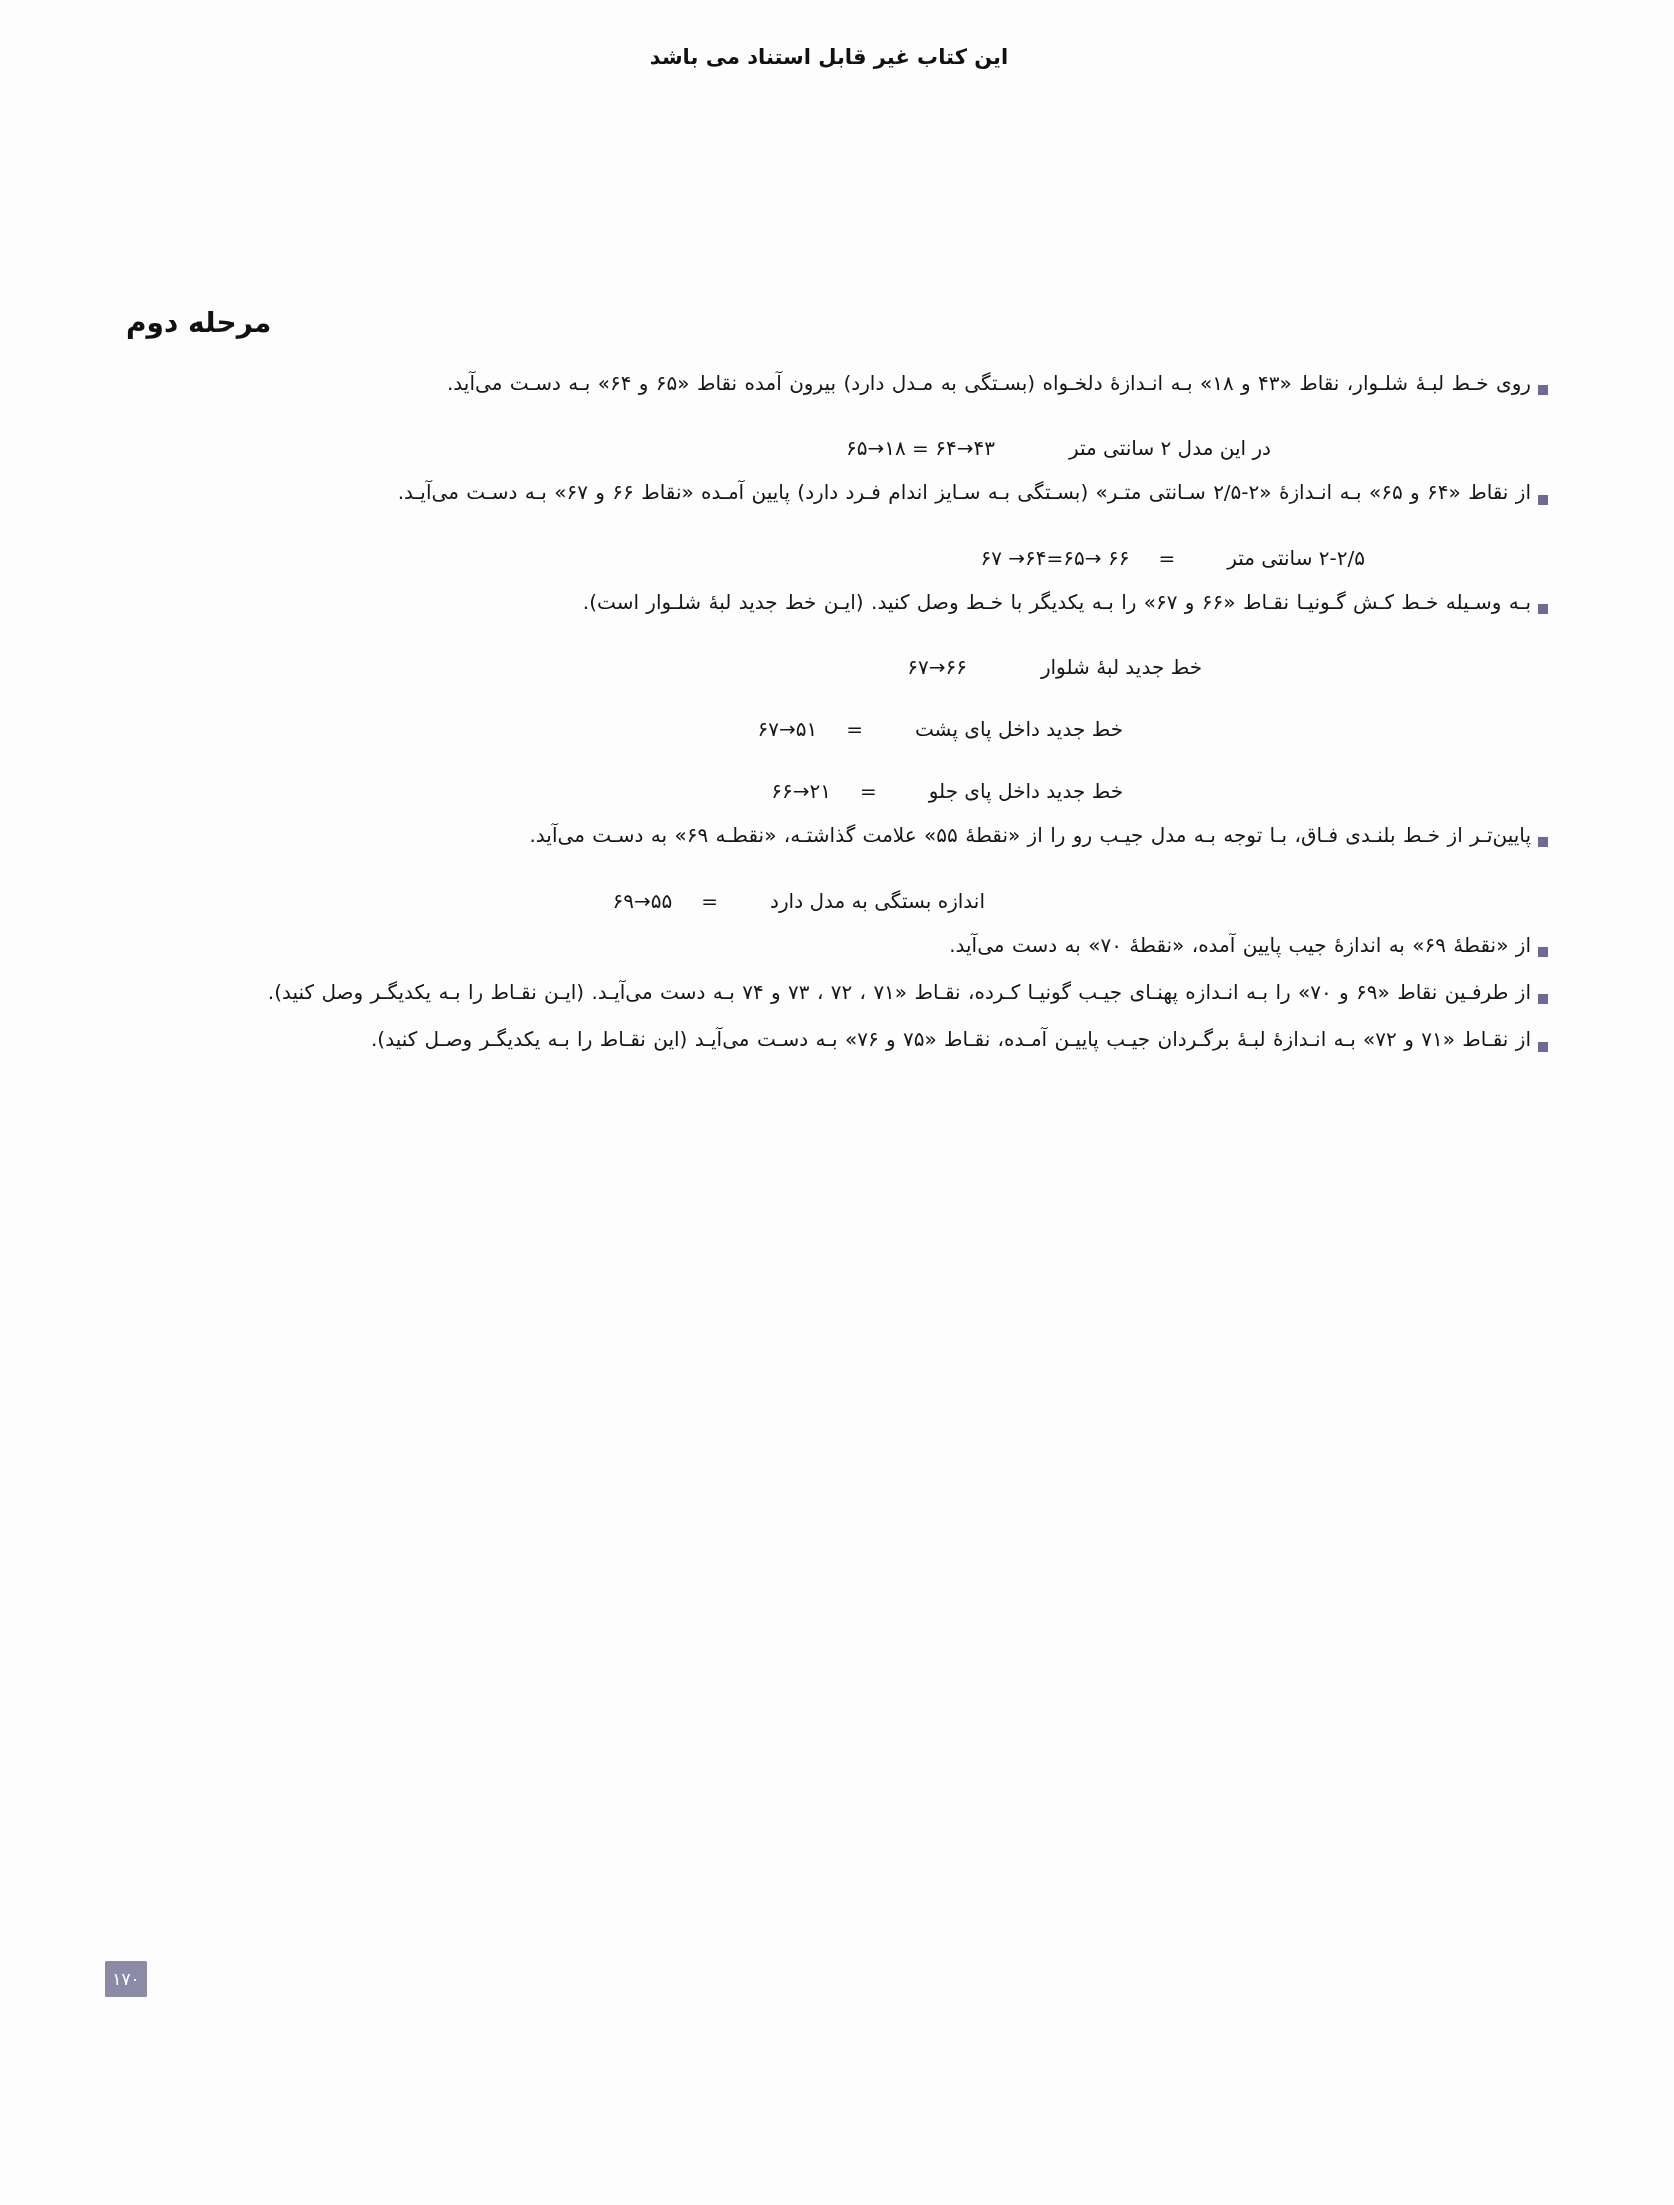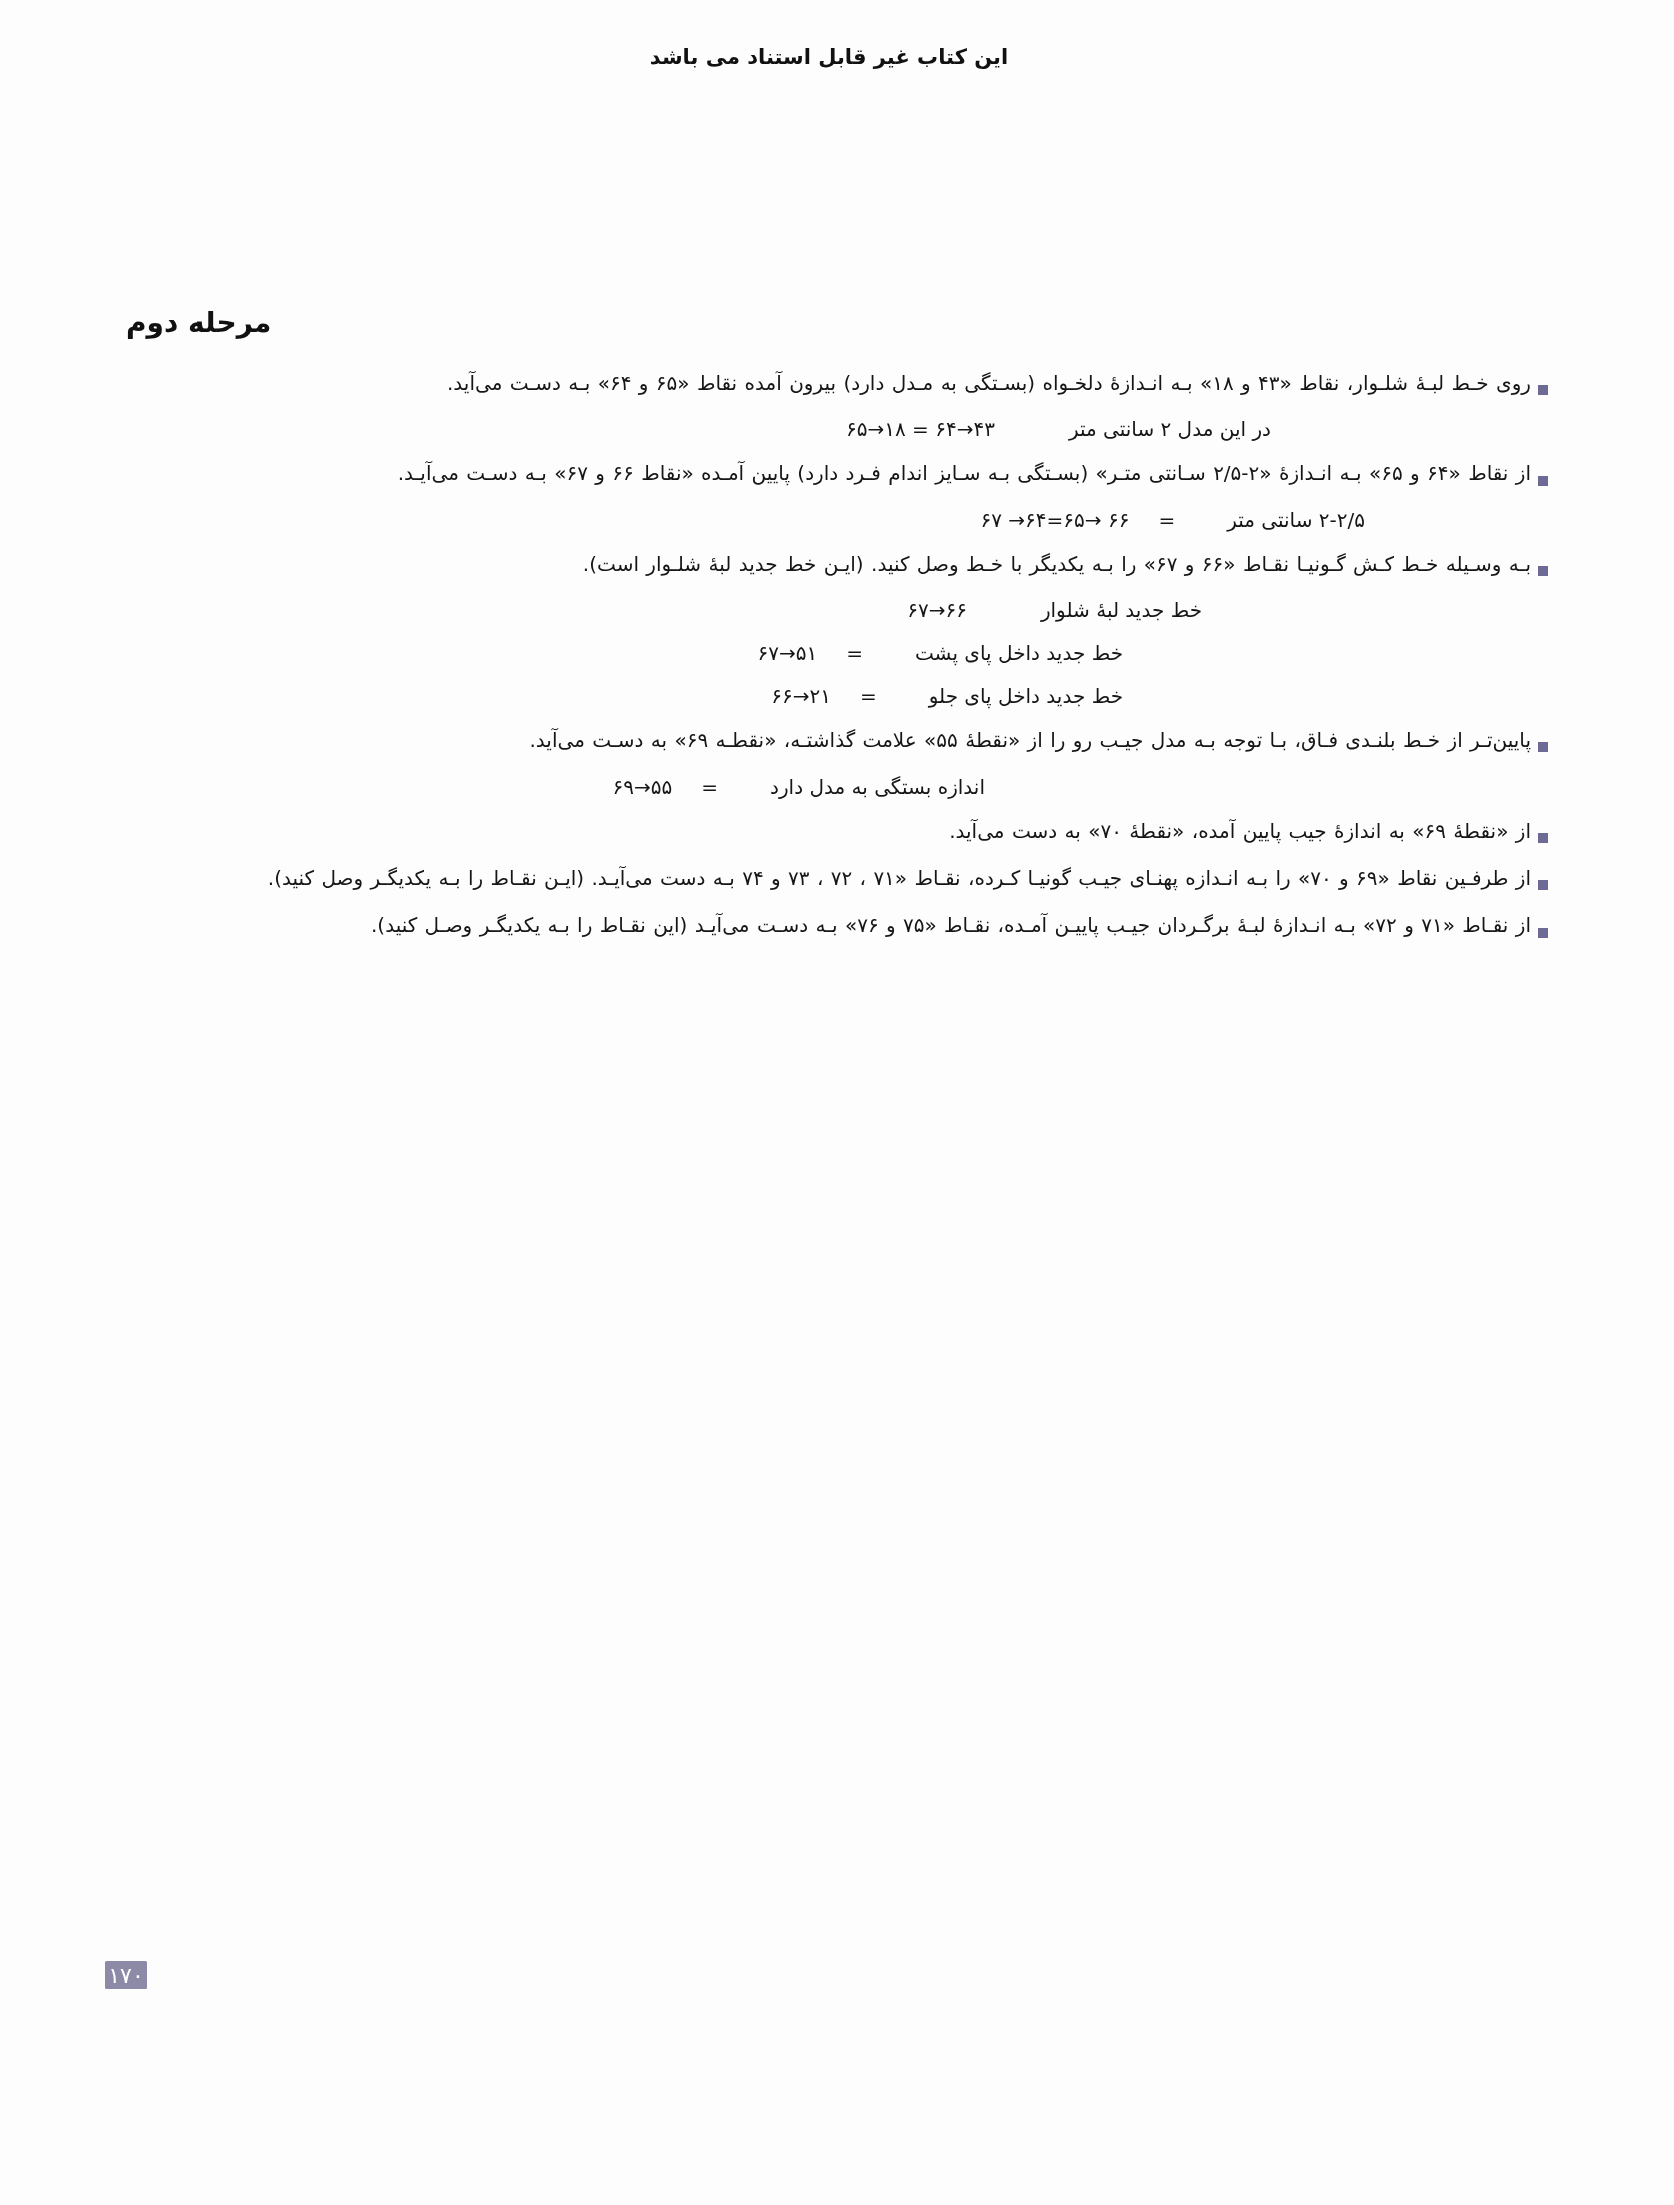--- a/index.html
+++ b/index.html
@@ -102,42 +102,43 @@
   .formula-row .label {
     display: inline-block;
   }
   .formula-row .gap-sm { display:inline-block; width: 24px; }
   .formula-row .gap-md { display:inline-block; width: 47px; }
   .formula-row .gap-lg { display:inline-block; width: 74px; }
   .formula-row .expr {
     display: inline-block;
     direction: ltr;
     unicode-bidi: bidi-override;
+    margin-top: 19px;
   }
   .formula-row .eq {
     display: inline-block;
     padding: 0 5px;
   }
 
   .indent-1 { padding-right: 183px; }
   .indent-2 { padding-right: 277px; }
   .indent-3 { padding-right: 346px; }
   .indent-4 { padding-right: 425px; }
   .indent-5 { padding-right: 563px; }
 
   
   .page-number {
     position: absolute;
     left: 105px;
     top: 1961px;
     min-width: 42px;
-    height: 28px;
+    height: 36px;
     background: #8d8aa8;
     color: #ffffff;
-    font-size: 22px;
+    font-size: 17px;
     display: flex;
     align-items: center;
     justify-content: center;
     border-radius: 1.5px;
     letter-spacing: 0.5px;
   }
 </style>
 </head>
 <body>
 

